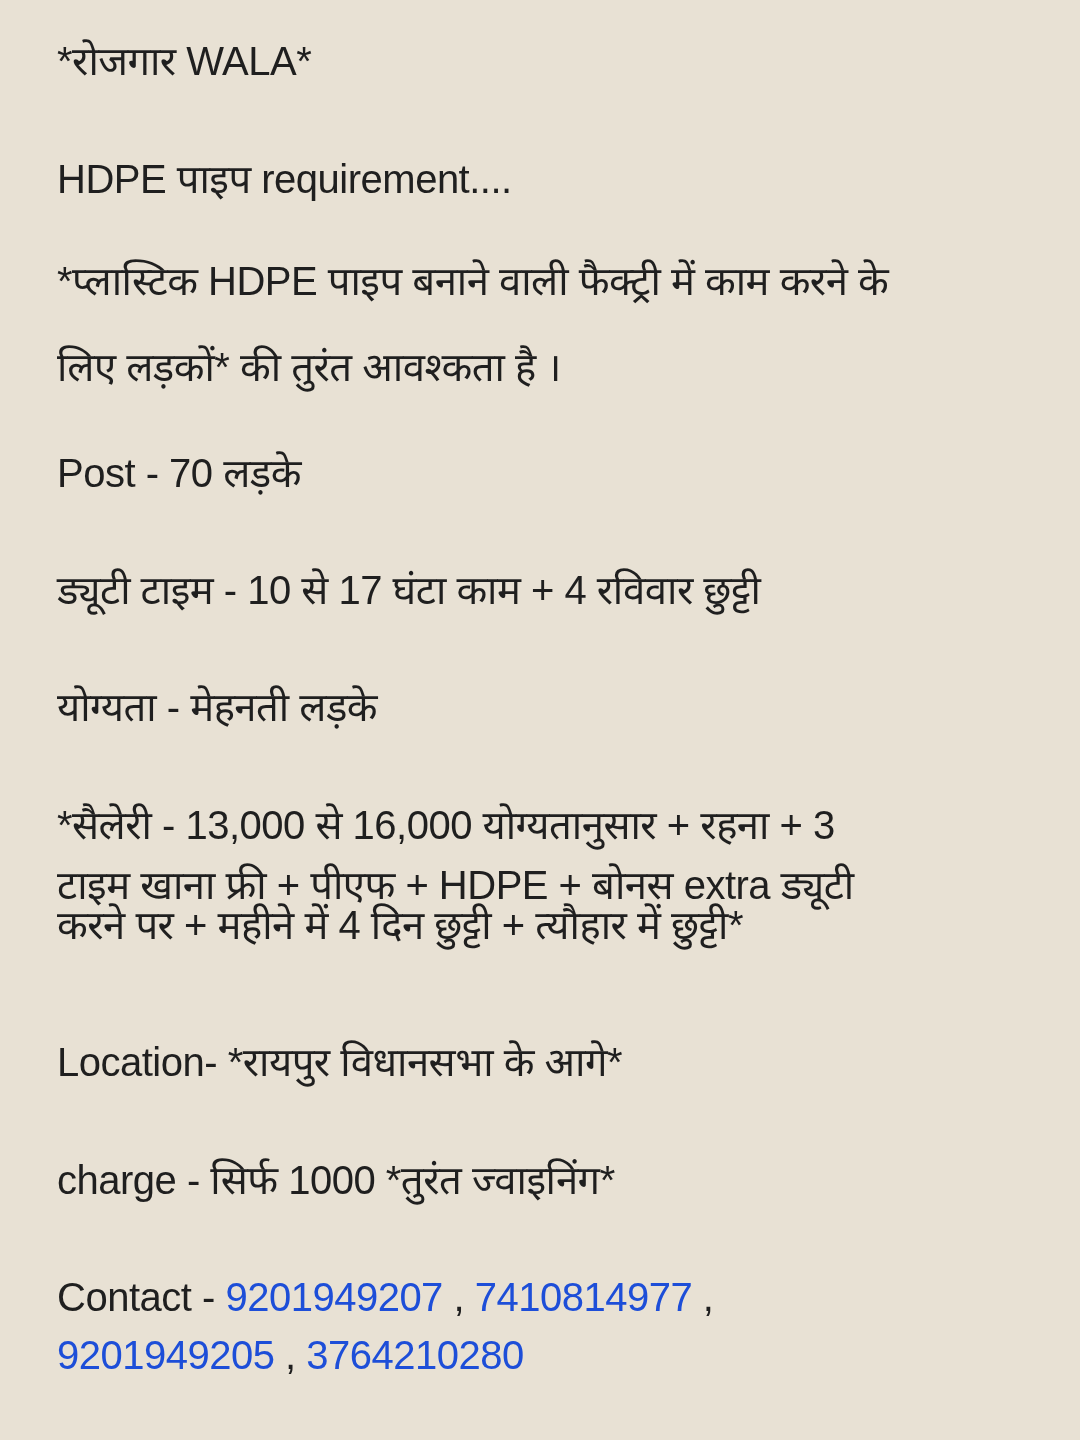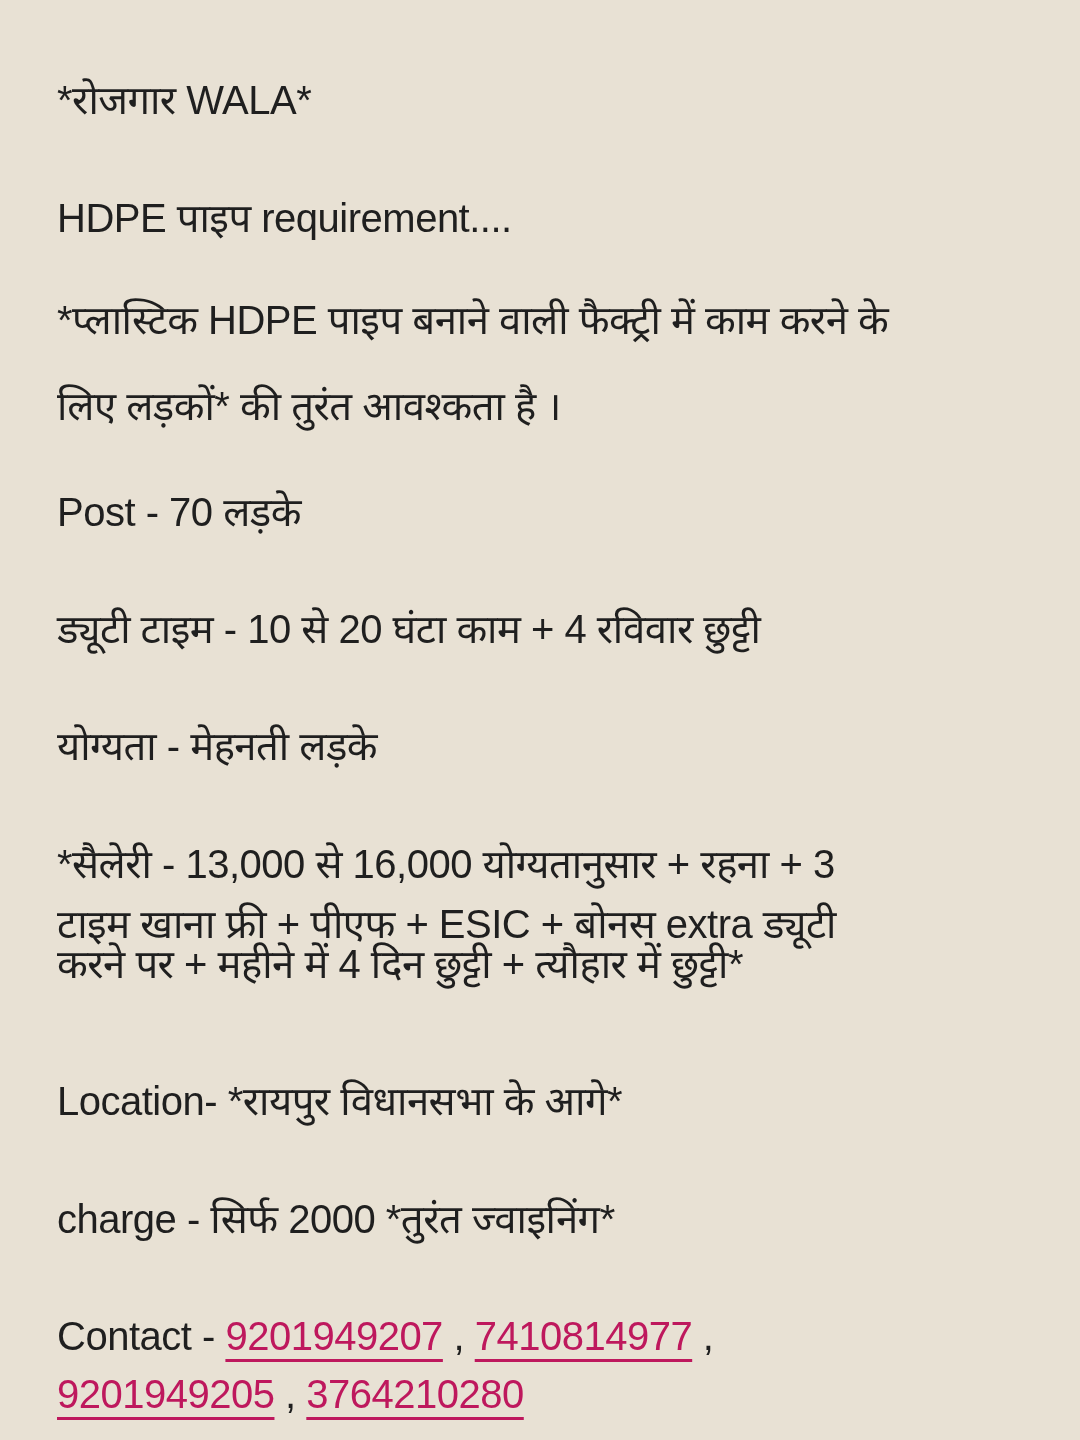--- a/index.html
+++ b/index.html
@@ -21,46 +21,44 @@
       top: 0;
       width: 980px;
       font-size: 40px;
       line-height: 59px;
       letter-spacing: -0.5px;
     }
     .line {
       position: absolute;
       left: 0;
       white-space: nowrap;
-      margin-top: 39px;
     }
     .phone {
-      text-decoration: underline;
       text-decoration-thickness: 3px;
       text-underline-offset: 9px;
-      color: #be185d;
+      color: #1d4ed8;
       cursor: pointer;
     }
   </style>
 </head>
 <body>
 
 <div class="doc">
   <div class="line" style="top:32px">*रोजगार WALA*</div>
   <div class="line" style="top:150px">HDPE पाइप requirement....</div>
   <div class="line" style="top:252px">*प्लास्टिक HDPE पाइप बनाने वाली फैक्ट्री में काम करने के</div>
   <div class="line" style="top:338px">लिए लड़कों* की तुरंत आवश्कता है ।</div>
   <div class="line" style="top:444px">Post - 70 लड़के</div>
-  <div class="line" style="top:561px">ड्यूटी टाइम - 10 से 20 घंटा काम + 4 रविवार छुट्टी</div>
+  <div class="line" style="top:561px">ड्यूटी टाइम - 10 से 17 घंटा काम + 4 रविवार छुट्टी</div>
   <div class="line" style="top:678px">योग्यता - मेहनती लड़के</div>
   <div class="line" style="top:796px">*सैलेरी - 13,000 से 16,000 योग्यतानुसार + रहना + 3</div>
-  <div class="line" style="top:856px">टाइम खाना फ्री + पीएफ + ESIC + बोनस extra ड्यूटी</div>
+  <div class="line" style="top:856px">टाइम खाना फ्री + पीएफ + HDPE + बोनस extra ड्यूटी</div>
   <div class="line" style="top:896px">करने पर + महीने में 4 दिन छुट्टी + त्यौहार में छुट्टी*</div>
   <div class="line" style="top:1033px">Location- *रायपुर विधानसभा के आगे*</div>
-  <div class="line" style="top:1151px">charge - सिर्फ 2000 *तुरंत ज्वाइनिंग*</div>
+  <div class="line" style="top:1151px">charge - सिर्फ 1000 *तुरंत ज्वाइनिंग*</div>
 
   <div class="line" style="top:1268px">
     <span>Contact - </span><a class="phone">9201949207</a><span> , </span><a class="phone">7410814977</a><span> ,</span>
   </div>
   <div class="line" style="top:1326px">
     <a class="phone">9201949205</a><span> , </span><a class="phone">3764210280</a>
   </div>
 </div>
 
 </body></html>

